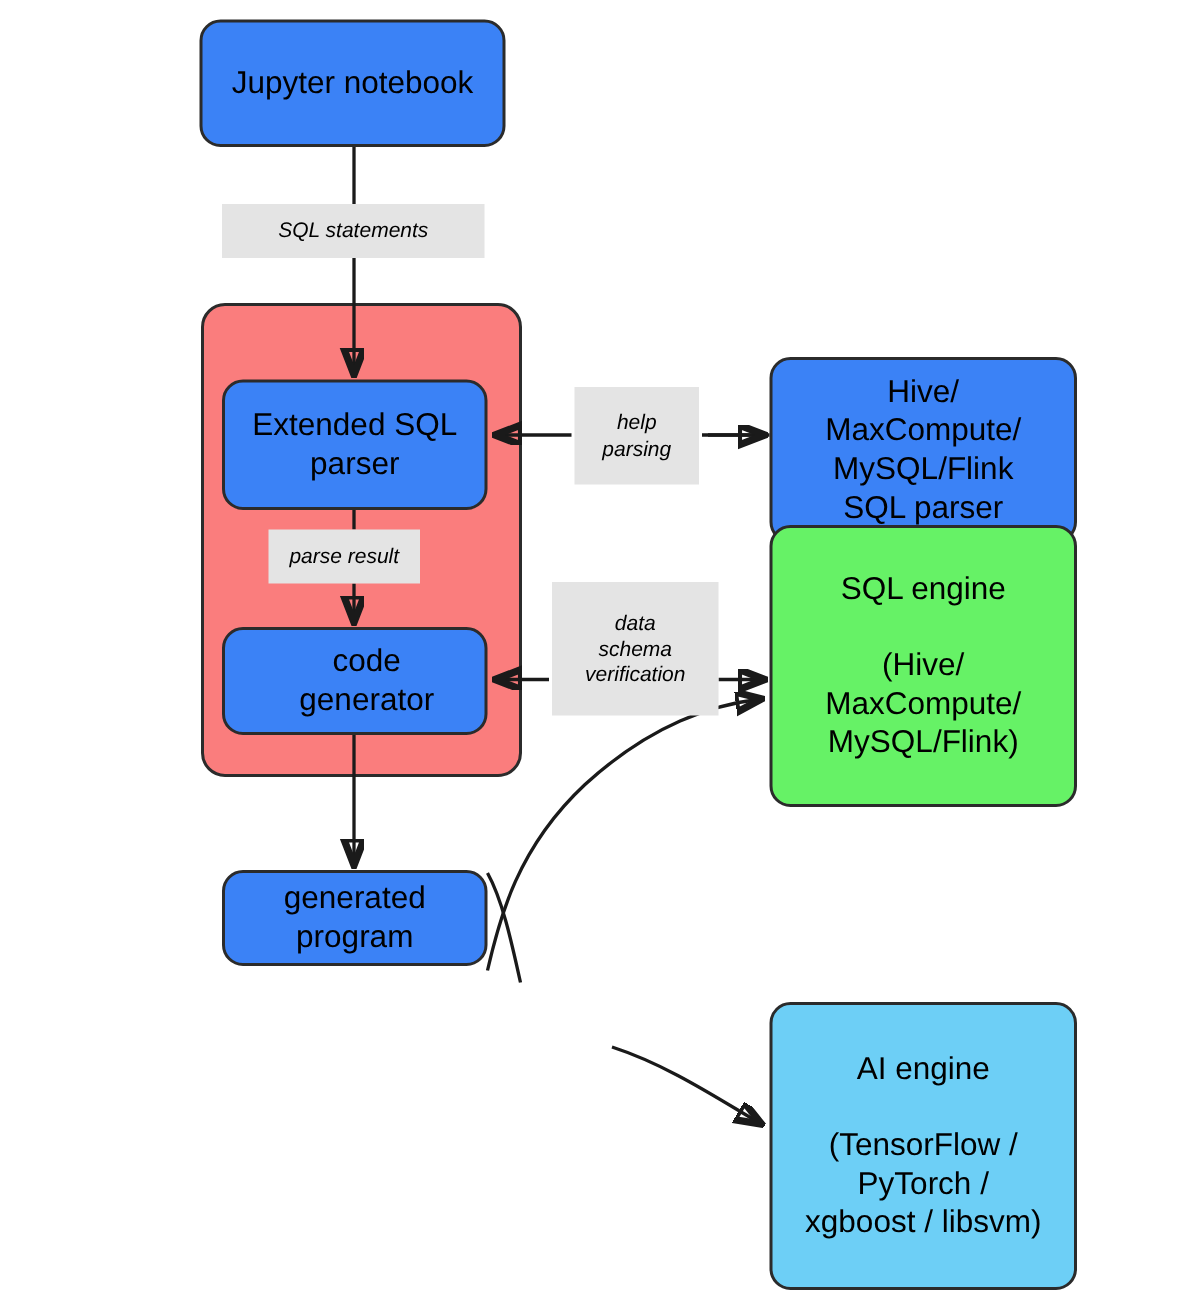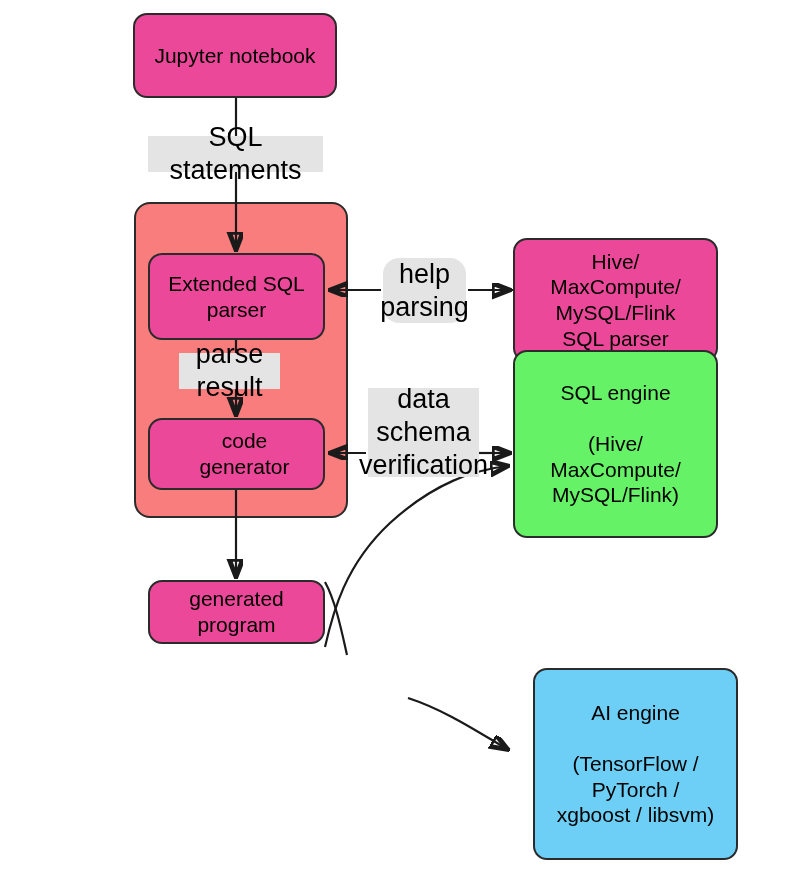--- a/index.html
+++ b/index.html
@@ -14,49 +14,50 @@
     height: 872px;
     background: #ffffff;
     font-family: "Liberation Sans", sans-serif;
     overflow: hidden;
   }
   .node {
     position: absolute;
     box-sizing: border-box;
     border: 2px solid #2b2b2b;
     border-radius: 14px;
-    background: #ec4899;
+    background: #3b82f6;
     display: flex;
     align-items: center;
     justify-content: center;
     text-align: center;
     color: #000000;
     font-size: 21px;
     line-height: 1.22;
     z-index: 3;
     white-space: pre-line;
   }
   .container-node {
     z-index: 1;
     display: block;
   }
   .edge-label {
     position: absolute;
     box-sizing: border-box;
     background: #e4e4e4;
     color: #000000;
-    font-size: 27px;
+    font-size: 14px;
     line-height: 1.22;
     display: flex;
     align-items: center;
     justify-content: center;
     text-align: center;
     white-space: pre-line;
     z-index: 4;
     padding: 8px 8px;
+    font-style: italic;
   }
   svg.edges {
     position: absolute;
     left: 0;
     top: 0;
     width: 801px;
     height: 872px;
     z-index: 2;
     overflow: visible;
   }
@@ -122,31 +123,31 @@
 MaxCompute/
 MySQL/Flink
 SQL parser</div>
 
   <div class="node" style="left:513px; top:350px; width:205px; height:188px; background:#66f266;">SQL engine
 
 (Hive/
 MaxCompute/
 MySQL/Flink)</div>
 
-  <div class="node" style="left:533px; top:668px; width:205px; height:192px; background:#6dcff6;">AI engine
+  <div class="node" style="left:513px; top:668px; width:205px; height:192px; background:#6dcff6;">AI engine
 
 (TensorFlow /
 PyTorch /
 xgboost / libsvm)</div>
 
   <div class="edge-label" style="left:148px; top:136px; width:175px; height:36px;">SQL statements</div>
 
   <div class="edge-label" style="left:179px; top:353px; width:101px; height:36px;">parse result</div>
 
-  <div class="edge-label" style="left:383px; top:258px; width:83px; height:65px;border-radius:16px;">help
+  <div class="edge-label" style="left:383px; top:258px; width:83px; height:65px;">help
 parsing</div>
 
   <div class="edge-label" style="left:368px; top:388px; width:111px; height:89px;">data
 schema
 verification</div>
 
 
 </div>
 
 </body></html>

